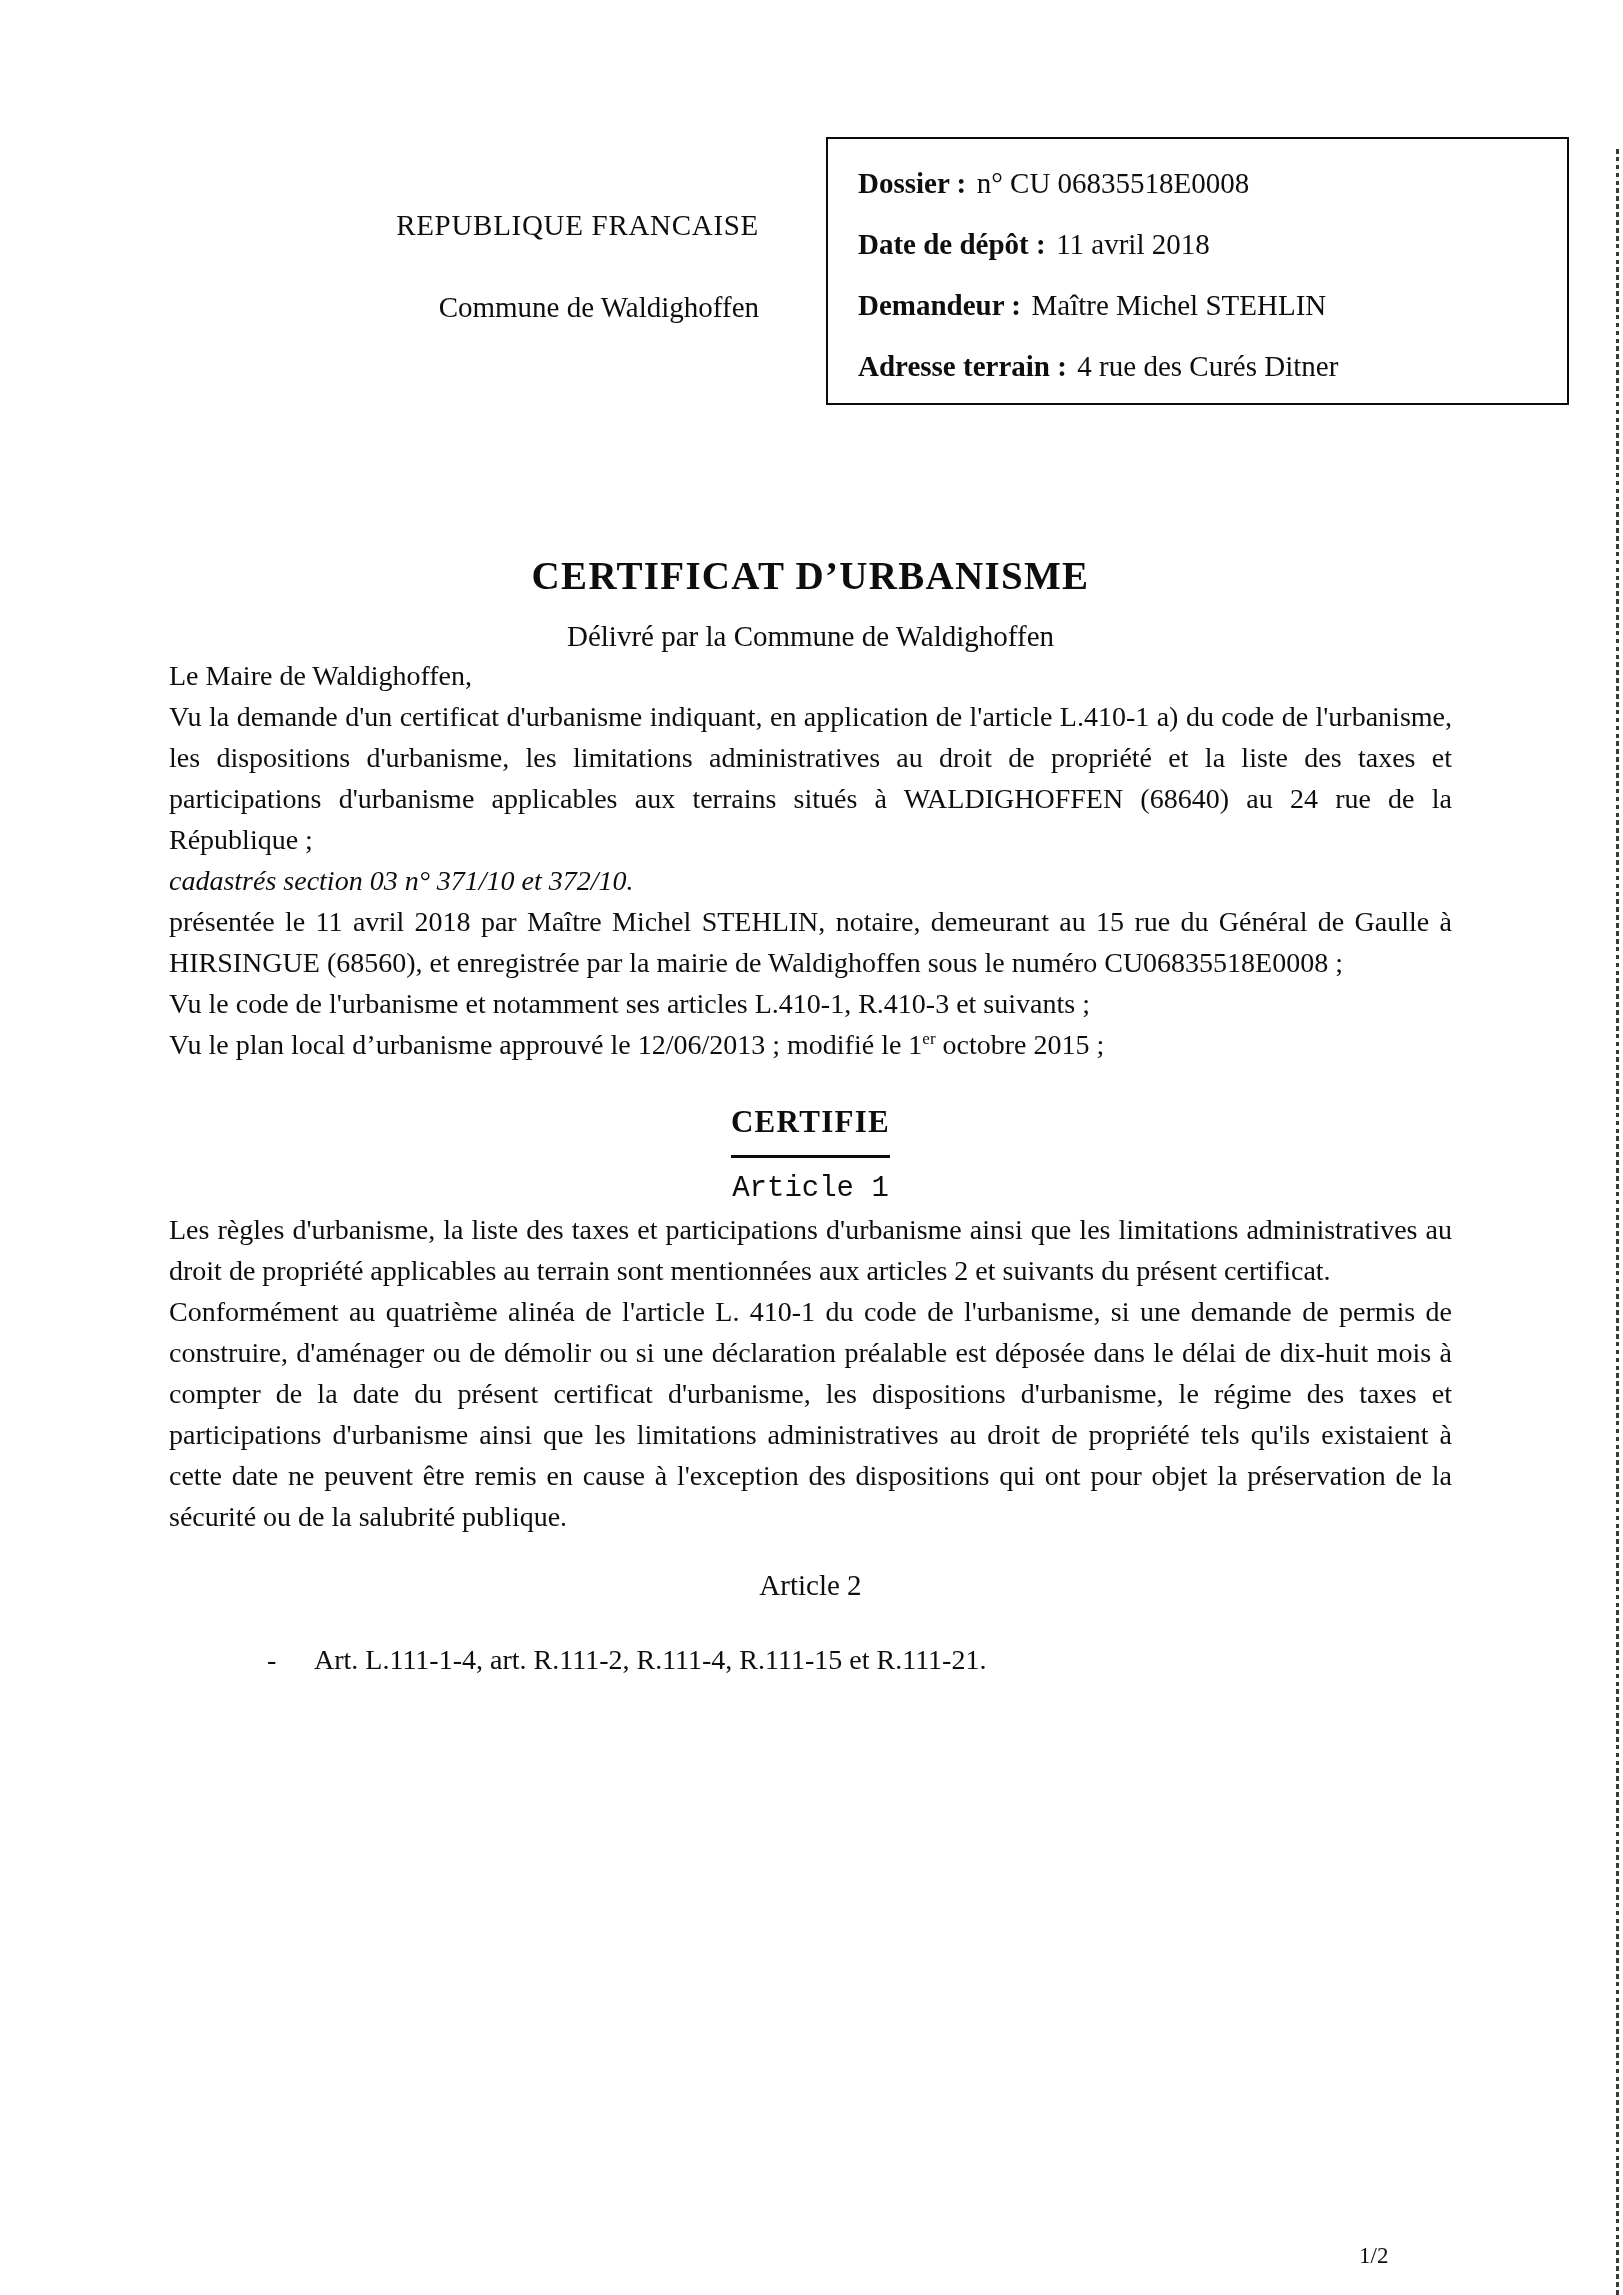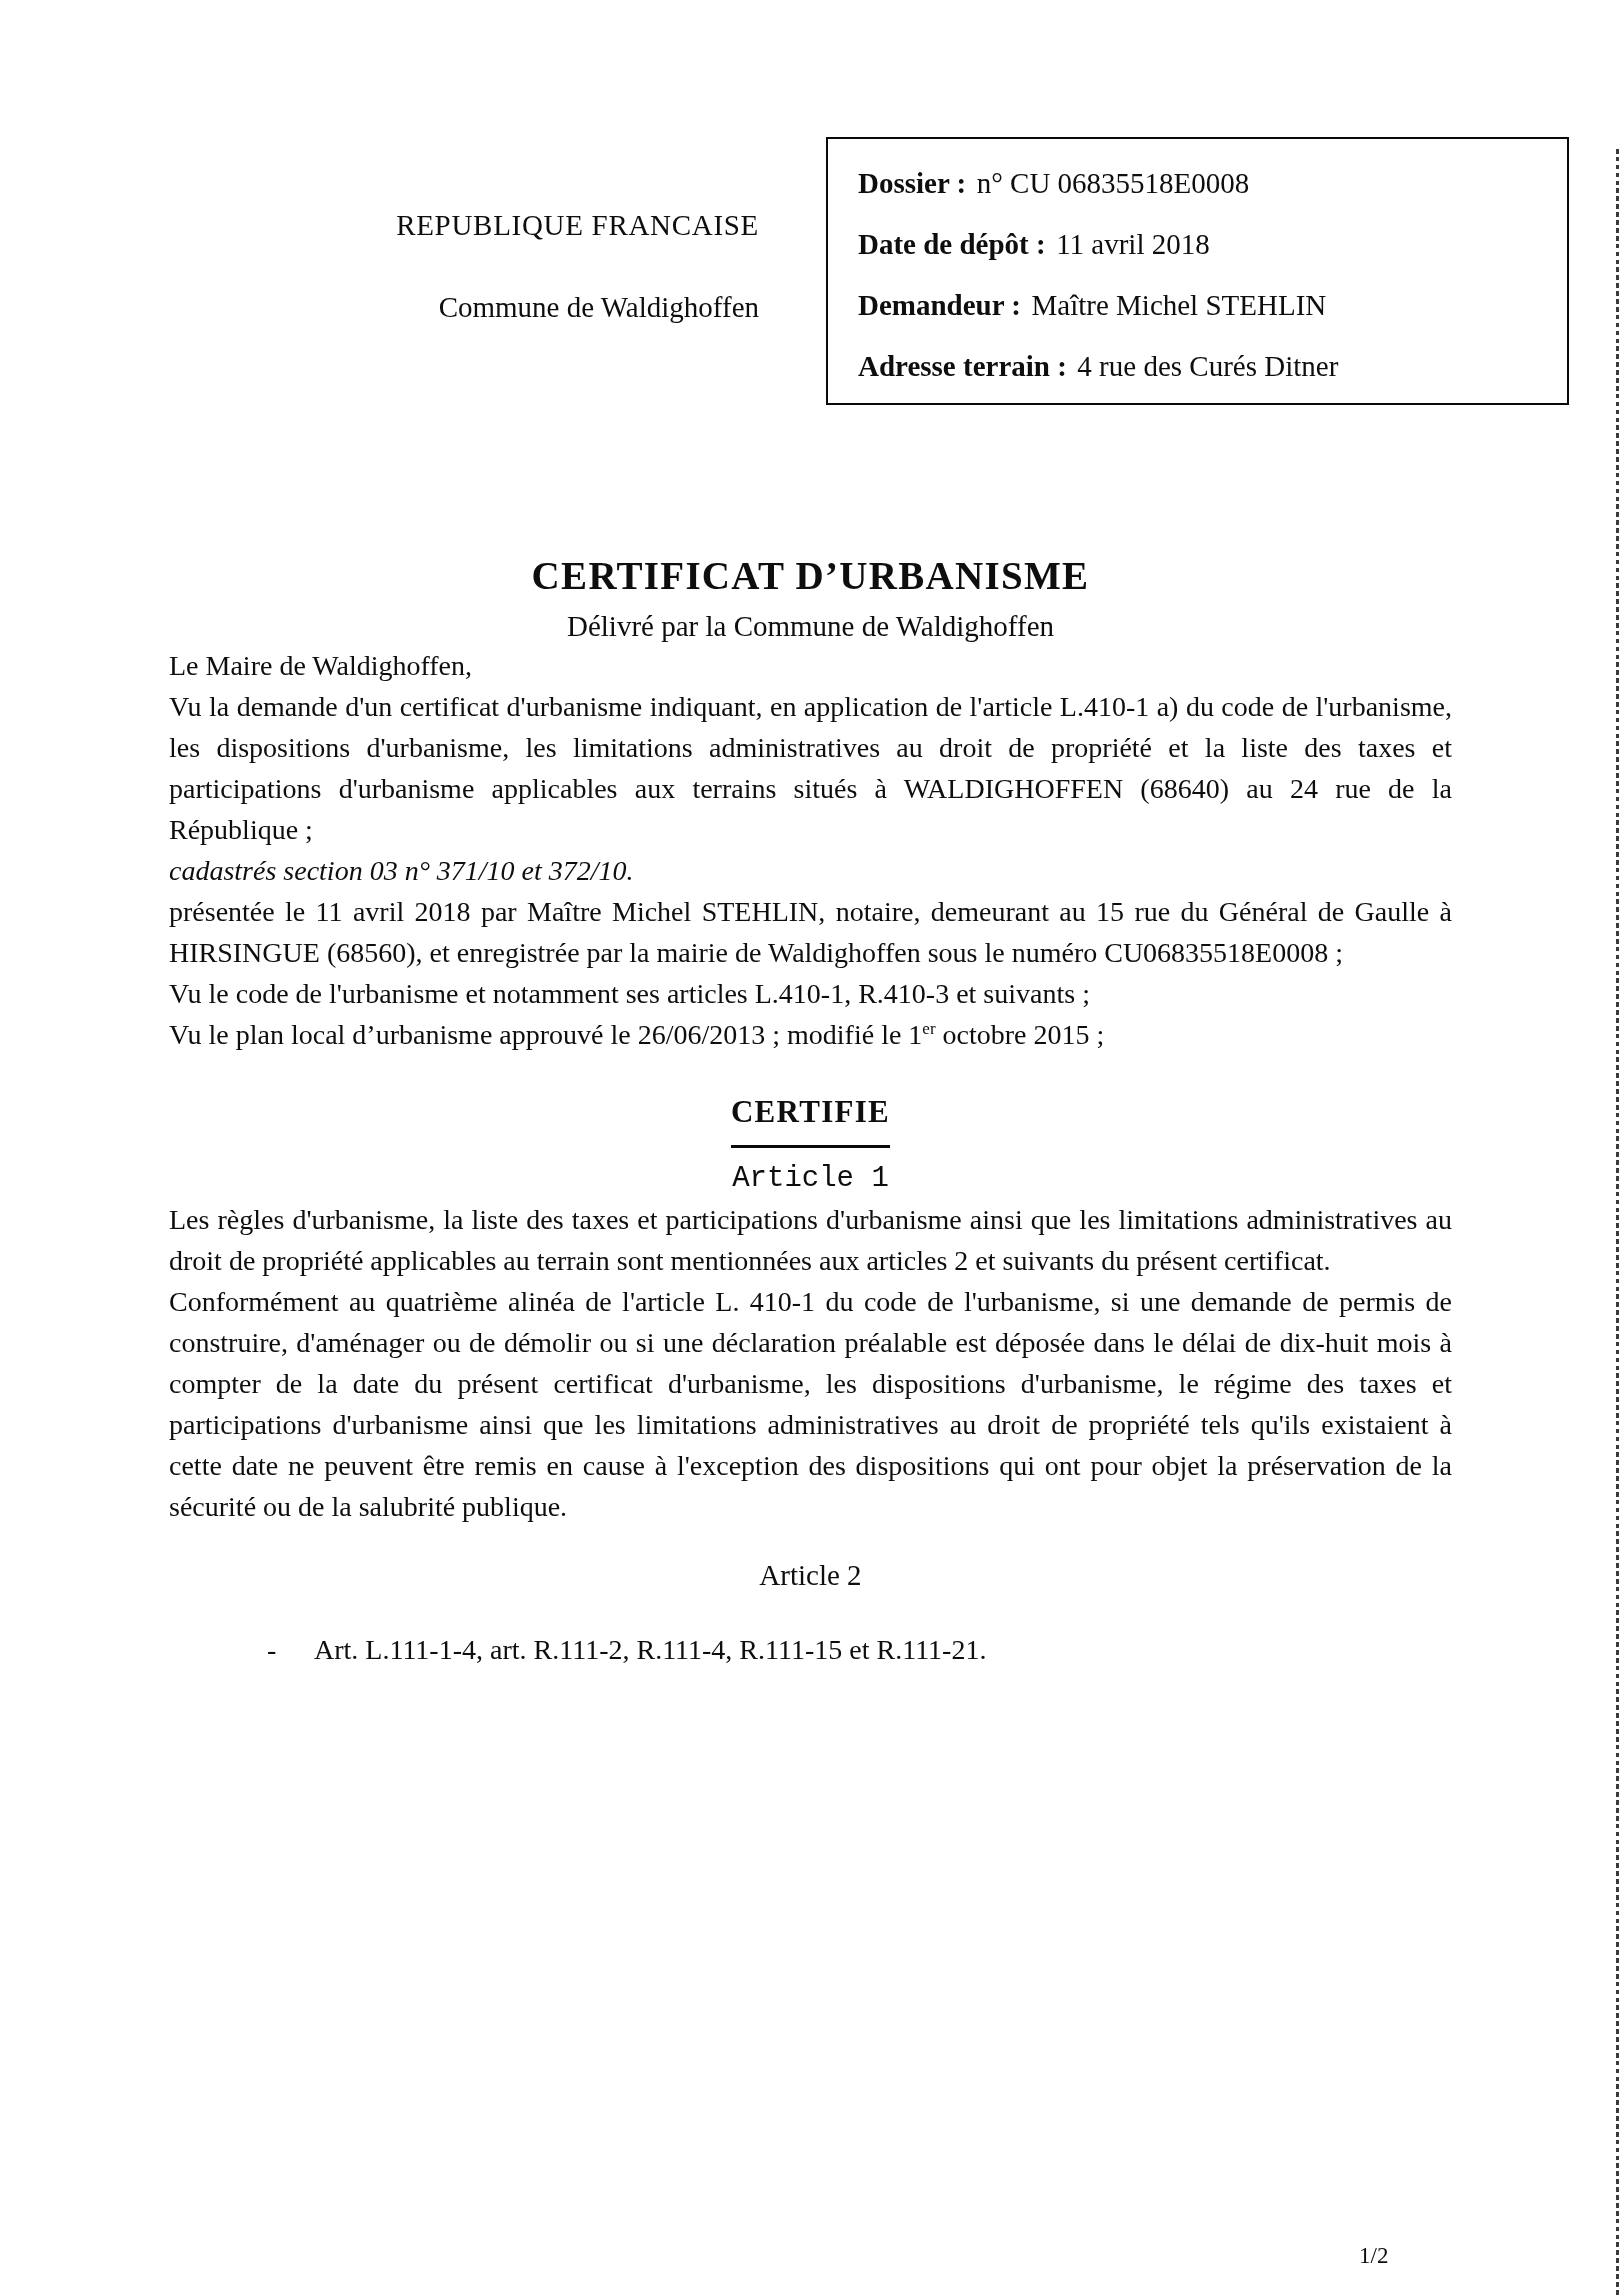--- a/index.html
+++ b/index.html
@@ -58,21 +58,21 @@
     text-align: center;
     font-weight: bold;
     font-size: 39px;
     line-height: 42px;
     letter-spacing: 1.3px;
   }
   .doc-subtitle {
     text-align: center;
     font-size: 29px;
     line-height: 37px;
-    margin-top: 11px;
+    margin-top: 21px;
   }
   .salutation { margin-top: 44px; }
 
   .content p { margin: 0; }
   .just { text-align: justify; }
 
   .p-vu-demande { margin-top: 30px; }
   .p-cadastre   { margin-top: 29px; font-style: italic; }
   .p-presentee  { margin-top: 29px; }
   .p-vu-code    { margin-top: 33px; }
@@ -164,21 +164,21 @@
     <p class="salutation">Le Maire de Waldighoffen,</p>
 
     <p class="p-vu-demande just">Vu la demande d'un certificat d'urbanisme indiquant, en application de l'article L.410-1 a) du code de l'urbanisme, les dispositions d'urbanisme, les limitations administratives au droit de propriété et la liste des taxes et participations d'urbanisme applicables aux terrains situés à WALDIGHOFFEN (68640) au 24 rue de la République ;</p>
 
     <p class="p-cadastre">cadastrés section 03 n° 371/10 et 372/10.</p>
 
     <p class="p-presentee just">présentée le 11 avril 2018 par Maître Michel STEHLIN, notaire, demeurant au 15 rue du Général de Gaulle à HIRSINGUE (68560), et enregistrée par la mairie de Waldighoffen sous le numéro CU06835518E0008 ;</p>
 
     <p class="p-vu-code">Vu le code de l'urbanisme et notamment ses articles L.410-1, R.410-3 et suivants ;</p>
 
-    <p class="p-vu-plu"><span>Vu le plan local d’urbanisme approuvé le 26/06/2013 ; modifié le 1</span><sup>er</sup><span> octobre 2015 ;</span></p>
+    <p class="p-vu-plu"><span>Vu le plan local d’urbanisme approuvé le 12/06/2013 ; modifié le 1</span><sup>er</sup><span> octobre 2015 ;</span></p>
 
     <div class="h-certifie">
       <span class="underlined">CERTIFIE</span>
     </div>
 
     <div class="h-article h-article1">Article 1</div>
 
     <p class="p-regles just">Les règles d'urbanisme, la liste des taxes et participations d'urbanisme ainsi que les limitations administratives au droit de propriété applicables au terrain sont mentionnées aux articles 2 et suivants du présent certificat.</p>
 
     <p class="p-conforme just">Conformément au quatrième alinéa de l'article L. 410-1 du code de l'urbanisme, si une demande de permis de construire, d'aménager ou de démolir ou si une déclaration préalable est déposée dans le délai de dix-huit mois à compter de la date du présent certificat d'urbanisme, les dispositions d'urbanisme, le régime des taxes et participations d'urbanisme ainsi que les limitations administratives au droit de propriété tels qu'ils existaient à cette date ne peuvent être remis en cause à l'exception des dispositions qui ont pour objet la préservation de la sécurité ou de la salubrité publique.</p>

